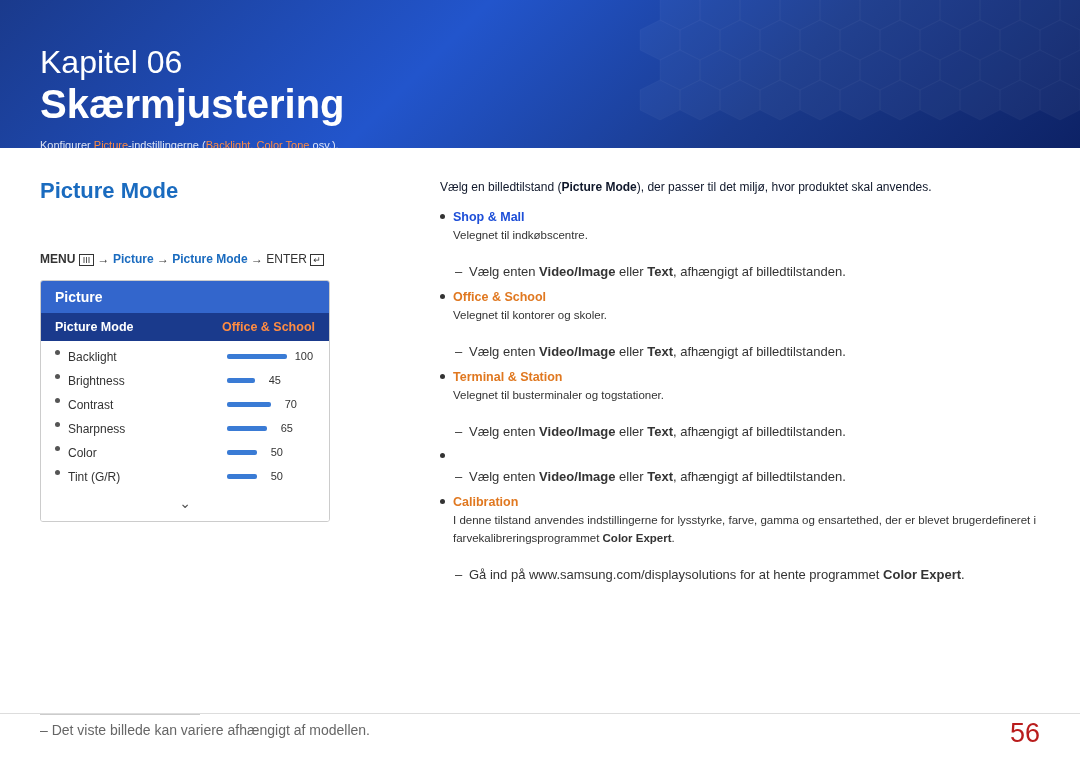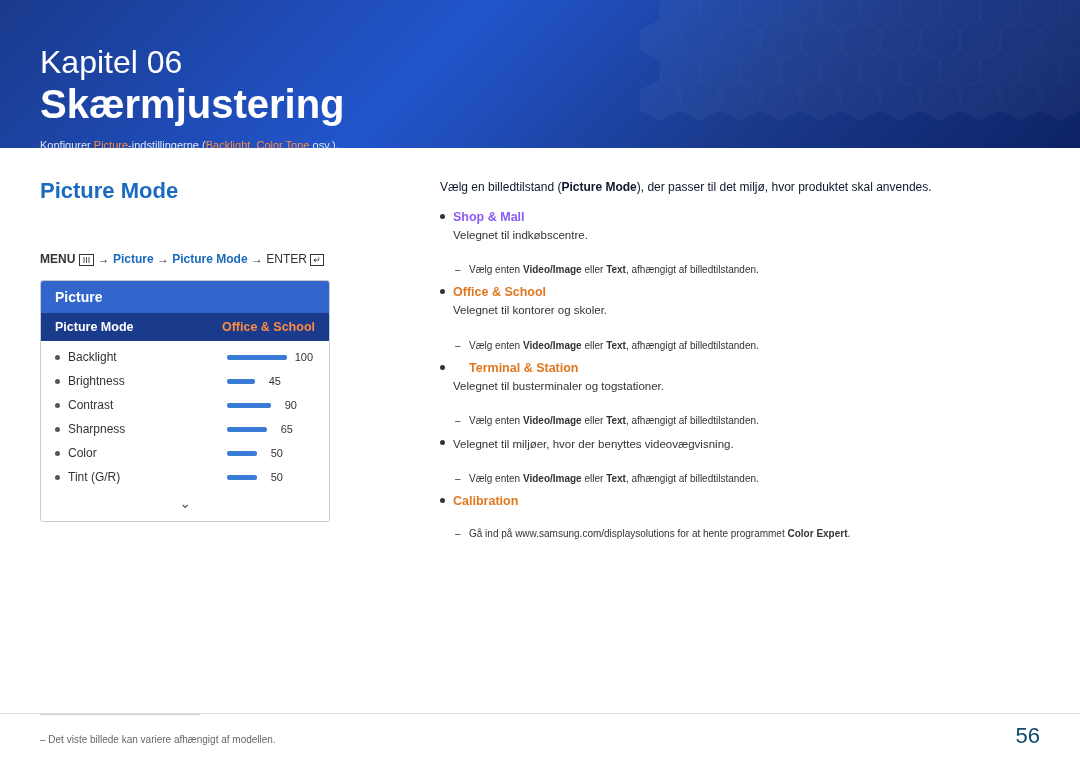--- a/index.html
+++ b/index.html
@@ -87,21 +87,21 @@
       color: #ff8c42;
       font-size: 12.5px;
       font-weight: 600;
     }
     .panel-body {
       background: #fff;
       padding: 4px 0;
     }
     .panel-item {
       display: flex;
-      align-items: center;
+      align-items: flex-start;
       padding: 5px 14px;
       font-size: 12px;
       color: #333;
     }
     .panel-item .dot {
       width: 5px;
       height: 5px;
       border-radius: 50%;
       background: #555;
       margin-right: 8px;
@@ -152,21 +152,21 @@
       margin-bottom: 3px;
     }
     .bullet-desc {
       font-size: 11.5px;
       color: #333;
       margin-bottom: 3px;
       line-height: 1.5;
     }
     .sub-bullet {
       padding-left: 16px;
-      font-size: 10px;
+      font-size: 13px;
       color: #333;
       line-height: 1.5;
       position: relative;
       margin-top: 18px;
     }
     .sub-bullet::before {
       content: '–';
       position: absolute;
       left: 2px;
     }
@@ -197,30 +197,29 @@
       bottom: 0;
       left: 0;
       right: 0;
       height: 50px;
       padding: 8px 40px;
       display: flex;
       align-items: flex-start;
       border-top: 1px solid #ddd;
     }
     .footer-note {
-      font-size: 10px;
+      font-size: 14px;
       color: #666;
-      margin-top: 12px;
     }
     .page-number {
       position: absolute;
       bottom: 14px;
       right: 40px;
-      font-size: 22px;
-      color: #0c4a6e;
+      font-size: 27px;
+      color: #b91c1c;
       font-weight: 300;
     }
 
     
     .hex-pattern {
       position: absolute;
       top: -10px;
       right: -20px;
       opacity: 0.25;
     }
@@ -328,21 +327,21 @@
           <div class="bar-container">
             <div class="bar" style="width:28px;"></div>
             <span class="bar-num">45</span>
           </div>
         </div>
         <div class="panel-item">
           <span class="dot"></span>
           <span class="item-label">Contrast</span>
           <div class="bar-container">
             <div class="bar" style="width:44px;"></div>
-            <span class="bar-num">90</span>
+            <span class="bar-num">70</span>
           </div>
         </div>
         <div class="panel-item">
           <span class="dot"></span>
           <span class="item-label">Sharpness</span>
           <div class="bar-container">
             <div class="bar" style="width:40px;"></div>
             <span class="bar-num">65</span>
           </div>
         </div>
@@ -369,21 +368,21 @@
 
   <div class="right-col">
     <p class="intro-text">
       Vælg en billedtilstand (<strong>Picture Mode</strong>), der passer til det miljø, hvor produktet skal anvendes.
     </p>
 
     <div class="bullet-list-item">
       <span class="bullet-dot"></span>
       <div>
         <div class="bullet-title">
-          <span style="color:#8b5cf6; font-weight:700;">Shop &amp; Mall</span>
+          <span style="color:#1d4ed8; font-weight:700;">Shop &amp; Mall</span>
         </div>
         <div class="bullet-desc">Velegnet til indkøbscentre.</div>
         <div class="sub-bullet">
           Vælg enten <strong>Video/Image</strong> eller <strong>Text</strong>, afhængigt af billedtilstanden.
         </div>
       </div>
     </div>
 
     <div class="bullet-list-item">
       <span class="bullet-dot"></span>
@@ -395,45 +394,47 @@
         <div class="sub-bullet">
           Vælg enten <strong>Video/Image</strong> eller <strong>Text</strong>, afhængigt af billedtilstanden.
         </div>
       </div>
     </div>
 
     <div class="bullet-list-item">
       <span class="bullet-dot"></span>
       <div>
         <div class="bullet-title">
-          <span style="color:#e07820; font-weight:700;margin-left:16px;">Terminal &amp; Station</span>
+          <span style="color:#e07820; font-weight:700;">Terminal &amp; Station</span>
         </div>
         <div class="bullet-desc">Velegnet til busterminaler og togstationer.</div>
         <div class="sub-bullet">
           Vælg enten <strong>Video/Image</strong> eller <strong>Text</strong>, afhængigt af billedtilstanden.
         </div>
       </div>
     </div>
 
     <div class="bullet-list-item">
       <span class="bullet-dot"></span>
       <div>
-        <div class="bullet-desc">Velegnet til miljøer, hvor der benyttes videovægvisning.</div>
         <div class="sub-bullet">
           Vælg enten <strong>Video/Image</strong> eller <strong>Text</strong>, afhængigt af billedtilstanden.
         </div>
       </div>
     </div>
 
     <div class="bullet-list-item">
       <span class="bullet-dot"></span>
       <div>
         <div class="bullet-title">
           <span style="color:#e07820; font-weight:700;">Calibration</span>
         </div>
+        <div class="calibration-desc">
+          I denne tilstand anvendes indstillingerne for lysstyrke, farve, gamma og ensartethed, der er blevet brugerdefineret i farvekalibreringsprogrammet <strong>Color Expert</strong>.
+        </div>
         <div class="sub-bullet">
           Gå ind på www.samsung.com/displaysolutions for at hente programmet <strong>Color Expert</strong>.
         </div>
       </div>
     </div>
   </div>
 </div>
 
 <div class="footer">
   <div style="border-top:1px solid #ccc; width:160px; margin-bottom:4px; position:absolute; top:0; left:40px;"></div>

